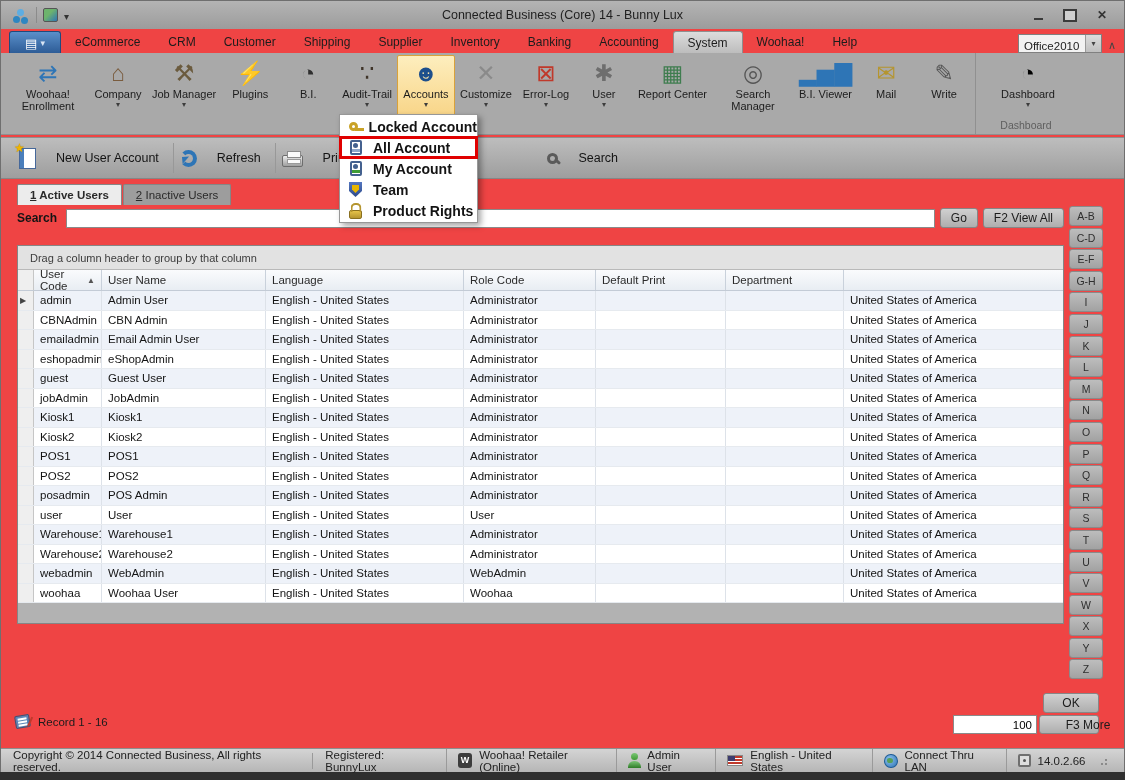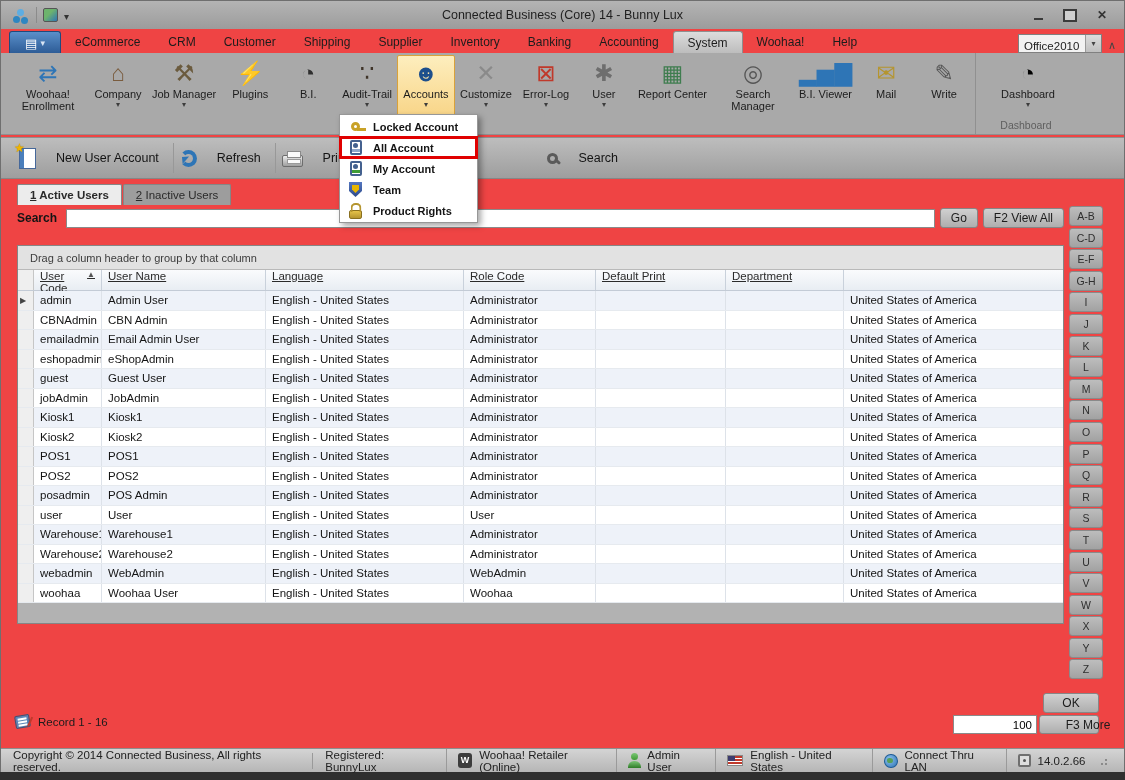--- a/index.html
+++ b/index.html
@@ -61,21 +61,21 @@
   [data-icon="printer"] { width:21px; height:12px; background:linear-gradient(#ececec,#9f9f9f); border:1px solid #6d6d6d; border-radius:2px; margin-top:6px; }
   [data-icon="printer"]::before { content:""; position:absolute; left:4px; top:-5px; width:12px; height:5px; background:#fafafa; border:1px solid #8a8a8a; }
   [data-icon="printer"]::after { content:""; position:absolute; left:4px; bottom:2px; width:12px; height:3px; background:#fafafa; border:1px solid #9a9a9a; }
   [data-icon="arrow-up-right"]::before { content:"↗"; font-size:24px; font-weight:bold; color:#2e75b6; line-height:24px; }
   [data-icon="magnifier"] { width:11px; height:11px; border:3px solid #5a5a5a; border-radius:50%; }
   [data-icon="magnifier"]::after { content:""; position:absolute; width:7px; height:3px; background:#5a5a5a; right:-6px; bottom:-2px; transform:rotate(40deg); border-radius:2px; }
 
   
   .menu { position:absolute; left:338px; top:113px; width:139px; background:#fff; border:1px solid #979797; box-shadow:3px 3px 6px rgba(0,0,0,.35); z-index:50; padding:1px 0; }
   .mitem { height:21px; display:flex; align-items:center; gap:9px; padding-left:7px; }
-  .mlbl { font-size:11px; font-weight:600; color:#141414; white-space:nowrap; }
+  .mlbl { font-size:14px; font-weight:600; color:#141414; white-space:nowrap; }
   .mitem.hl { outline:3px solid #e00000; outline-offset:-2px; }
   .mic { width:17px; display:flex; justify-content:center; position:relative; }
   [data-icon="key"] { width:9px; height:9px; border:3px solid #c9a227; border-radius:50%; position:relative; }
   [data-icon="key"]::after { content:""; position:absolute; width:9px; height:3px; background:#c9a227; right:-9px; top:3px; }
   [data-icon="account-card"], [data-icon="account-card-green"] { width:12px; height:15px; border:2px solid #44618f; border-radius:2px; background:#fff; display:flex; flex-direction:column; align-items:center; }
   [data-icon="account-card"]::before, [data-icon="account-card-green"]::before { content:""; width:5px; height:5px; border-radius:50%; background:#44618f; margin-top:1px; }
   [data-icon="account-card"]::after { content:""; width:8px; height:3px; background:#8fa6c9; margin-top:1px; }
   [data-icon="account-card-green"]::after { content:""; width:8px; height:3px; background:#3f9c35; margin-top:1px; }
   [data-icon="shield"] { width:13px; height:15px; background:linear-gradient(#5577c0,#2d4a8a); clip-path:polygon(0 0,100% 0,100% 60%,50% 100%,0 60%); position:relative; }
   [data-icon="shield"]::before { content:""; position:absolute; left:3px; top:3px; width:7px; height:8px; background:#e8b600; clip-path:polygon(0 0,100% 0,100% 55%,50% 100%,0 55%); }
@@ -93,21 +93,21 @@
   .btn { height:20px; background:linear-gradient(#d0d0d0,#aeaeae); border:1px solid #868686; border-radius:3px; font-size:12px; color:#1c1c1c; display:flex; align-items:center; justify-content:center; padding:0 10px; white-space:nowrap; }
 
   
   .alpha { position:absolute; right:21px; top:205px; width:34px; display:flex; flex-direction:column; gap:1.6px; }
   .abtn { height:20px; background:linear-gradient(#bdbdbd,#a2a2a2); border:1px solid #8a8a8a; border-radius:3px; font-size:10.5px; color:#2e2e2e; display:flex; align-items:center; justify-content:center; }
 
   
   .gridpanel { position:absolute; left:16px; top:232px; right:60px; height:379px; background:#b2b2b2; border:1px solid #858585; display:flex; flex-direction:column; overflow:hidden;margin-top:12px; }
   .groupbar { height:24px; background:#e2e2e2; border-bottom:1px solid #b9b9b9; font-size:11px; color:#3c3c3c; display:flex; align-items:center; padding-left:12px; }
   .gh { display:flex; height:21px; background:linear-gradient(#fafbfd,#e8edf3); border-bottom:1px solid #c3cbd6; }
-  .gh > div { border-right:1px solid #c9d1db; font-size:11.5px; color:#2b2b2b; display:flex; align-items:flex-start; padding:0 6px; gap:2px;text-decoration:underline; }
+  .gh > div { border-right:1px solid #c9d1db; font-size:11.5px; color:#2b2b2b; display:flex; align-items:center; padding:0 6px; gap:2px; }
   .sort { font-size:8px; color:#555; }
   .gr { display:flex; height:19.5px; background:#fff; border-bottom:1px solid #e6eaef; }
   .gr:nth-child(odd) { background:#eef2f9; }
   .gr > div { border-right:1px solid #dde2e9; font-size:11.5px; color:#141414; display:flex; align-items:center; padding:0 6px; overflow:hidden; white-space:nowrap; }
   :is(.gh,.gr) > :nth-child(1) { flex:0 0 16px; background:#efefef; border-right:1px solid #c6c6c6; padding:0 2px; font-size:8px; color:#444; }
   :is(.gh,.gr) > :nth-child(2) { flex:0 0 68px; }
   :is(.gh,.gr) > :nth-child(3) { flex:0 0 164px; }
   :is(.gh,.gr) > :nth-child(4) { flex:0 0 198px; }
   :is(.gh,.gr) > :nth-child(5) { flex:0 0 132px; }
   :is(.gh,.gr) > :nth-child(6) { flex:0 0 130px; }

